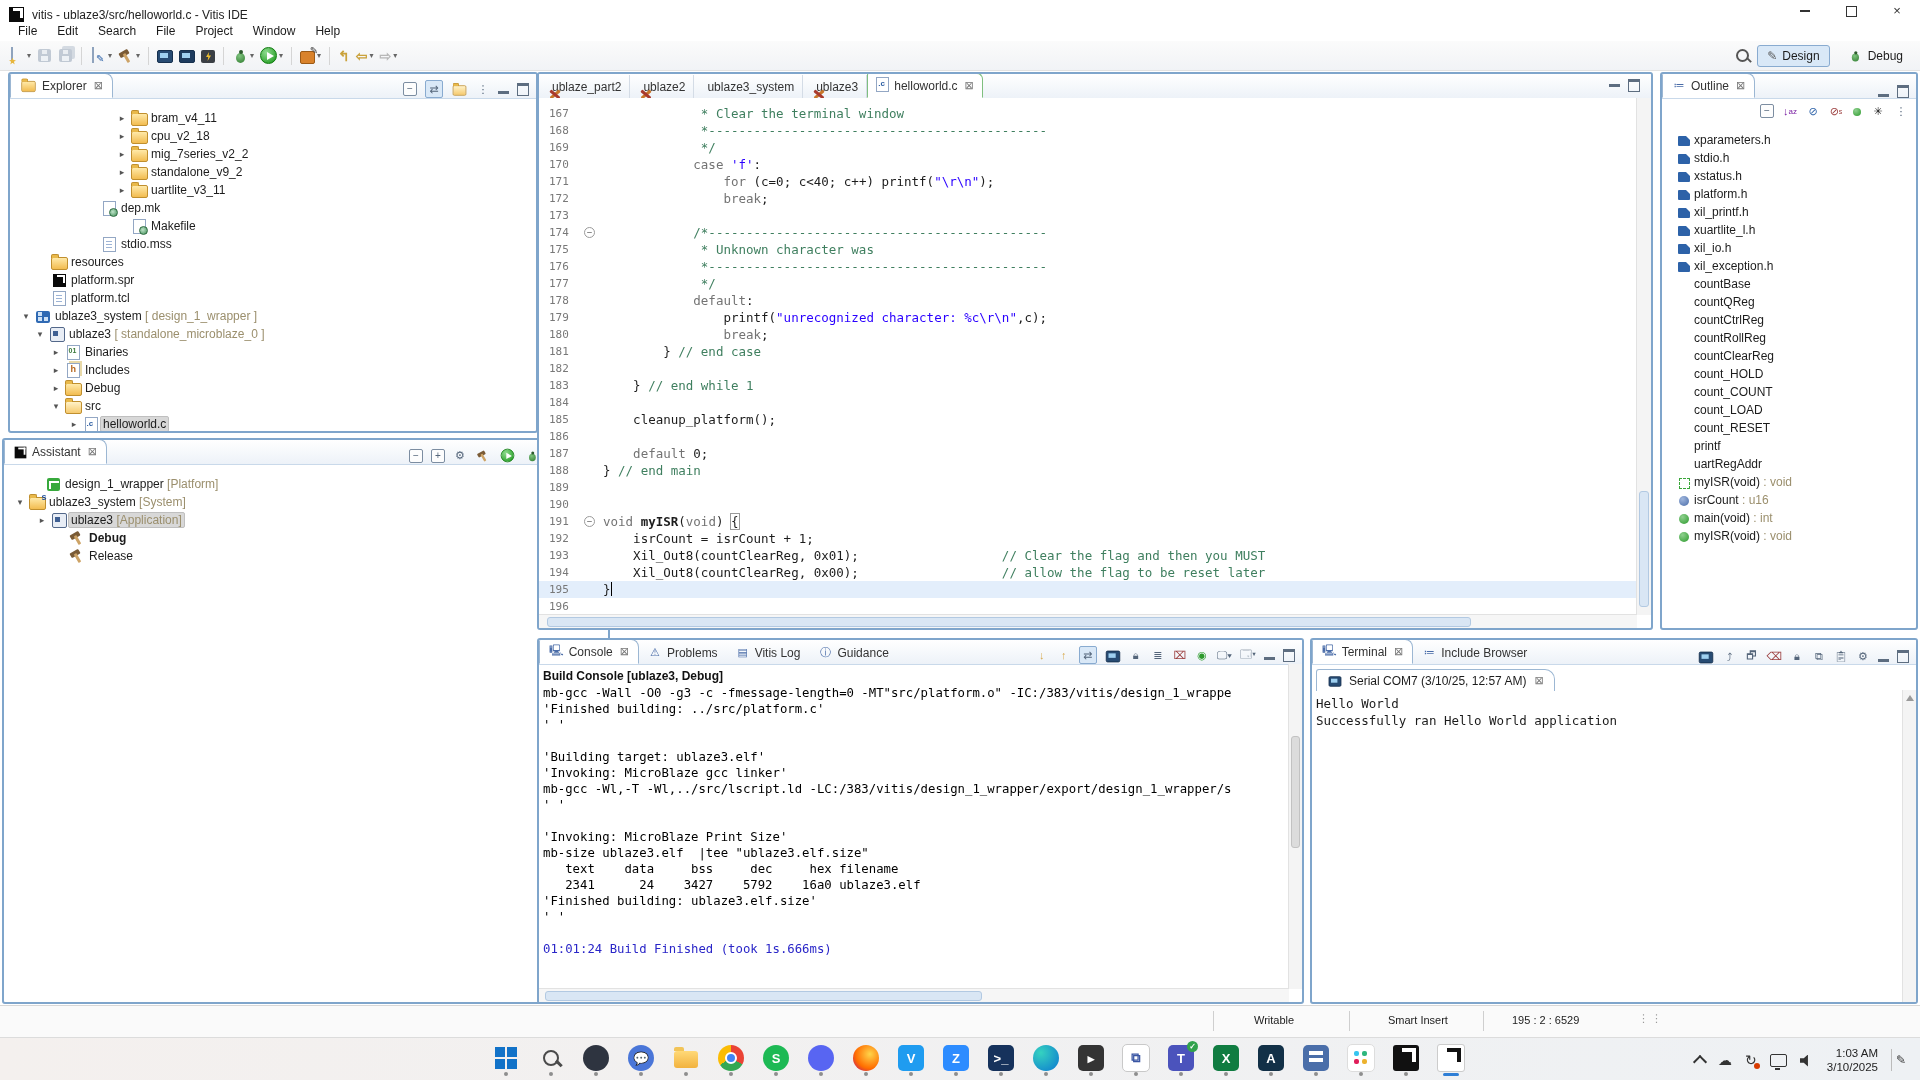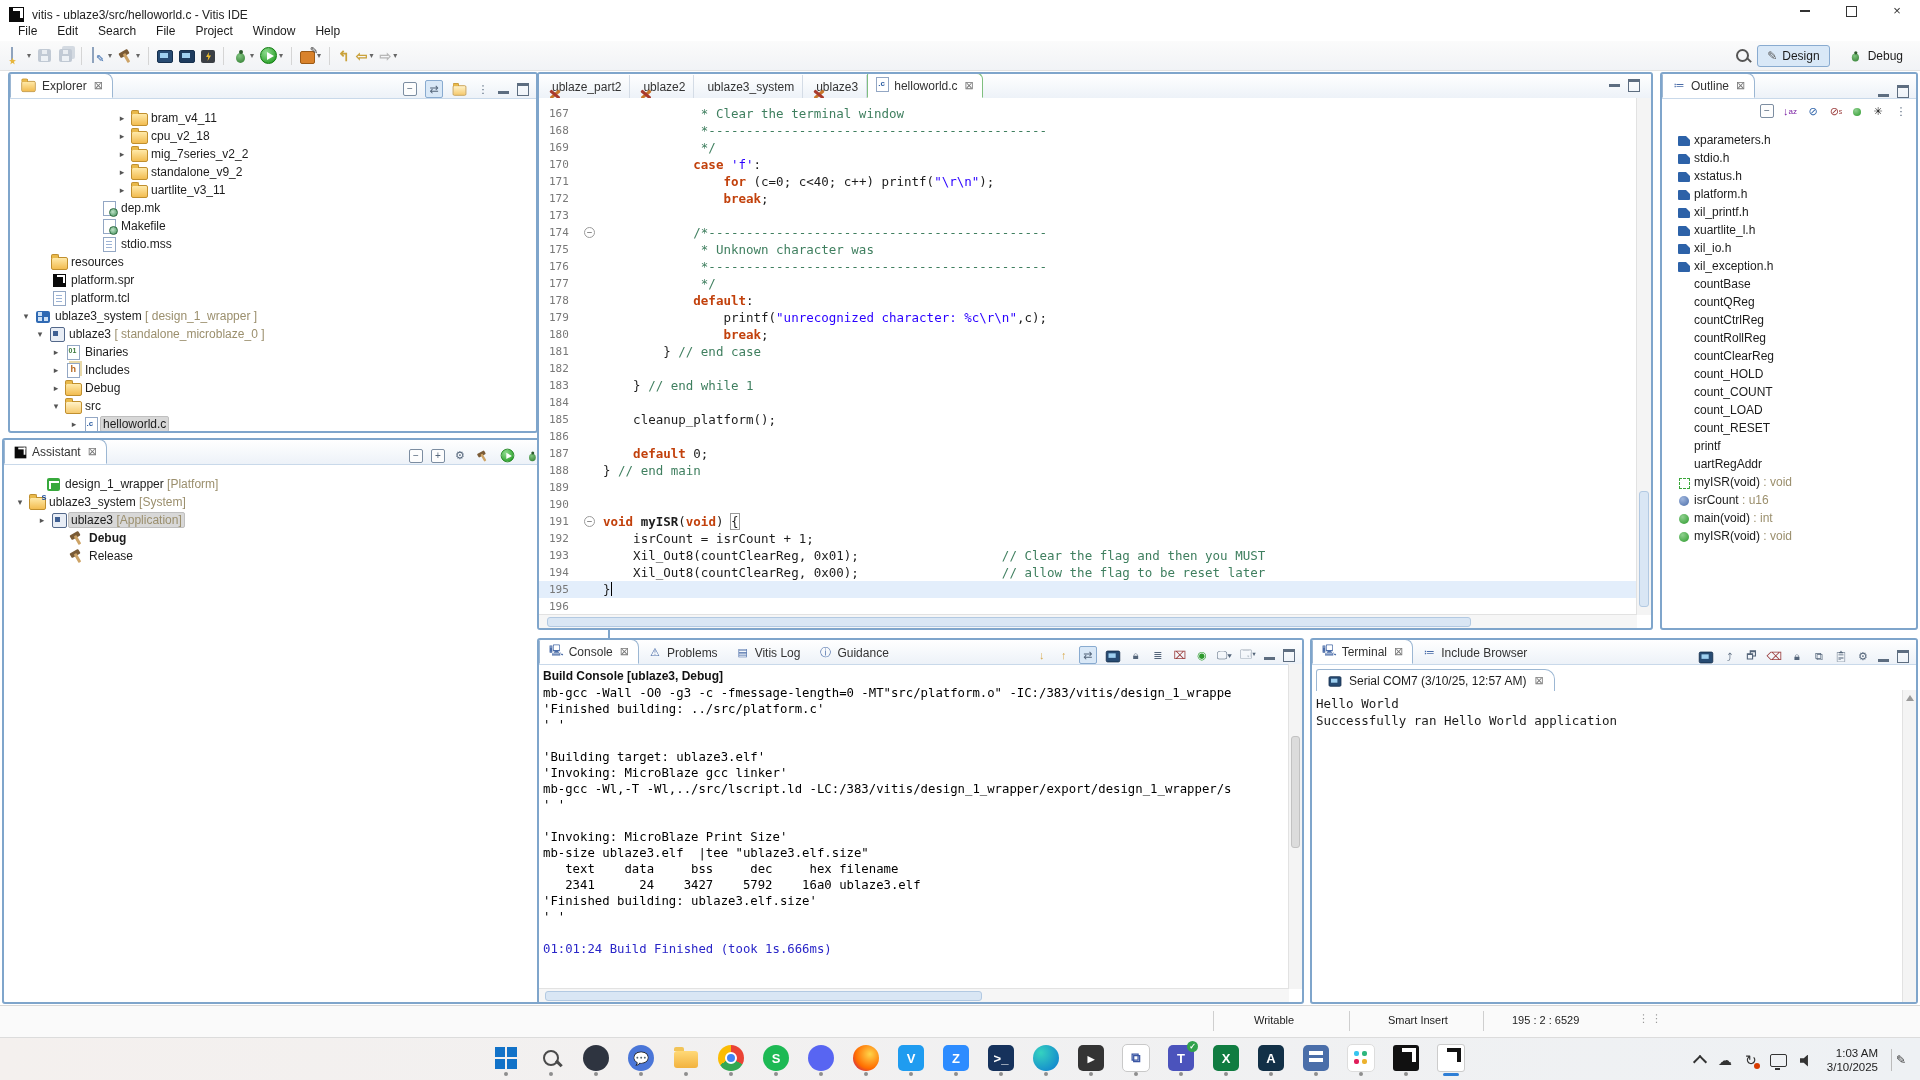--- a/index.html
+++ b/index.html
@@ -110,21 +110,21 @@
   .etabbar{height:24px;display:flex;align-items:flex-end;background:linear-gradient(#ffffff,#edf2f8);border-bottom:1px solid #c9d9ea}
   .etab{display:flex;align-items:center;gap:5px;padding:0 8px;height:23px;color:#333;border-right:1px solid #d4dce6;white-space:nowrap}
   .etab.active{background:#fff;border:1px solid #7fbf7f;border-bottom:1px solid #fff;border-radius:2px 6px 0 0}
   #codearea{position:absolute;left:0;top:24px;right:14px;bottom:13px;overflow:hidden;padding-top:7px;background:#fff}
   .cl{display:flex;height:17px;line-height:17px;font-family:"DejaVu Sans Mono",monospace;font-size:12.5px;white-space:pre}
   .cl .num{width:34px;flex:none;color:#787878;font-size:11px;padding-left:10px;font-family:"DejaVu Sans Mono",monospace}
   .cl .fold{width:14px;flex:none;position:relative}
   .foldm{position:absolute;left:1px;top:3px;width:9px;height:9px;border:1px solid #9a9a9a;border-radius:50%;background:#fff;color:#666;font-size:9px;line-height:8px;text-align:center}
   .cl .ct{padding-left:6px}
   .cl.cur{background:#e3eefb}
-  .kw{color:#c2410c;font-weight:bold}.cm{color:#3f7f5f}.st{color:#2a00ff}.fn{font-weight:bold}
+  .kw{color:#737373;font-weight:normal}.cm{color:#3f7f5f}.st{color:#2a00ff}.fn{font-weight:bold}
   .br{outline:1px solid #9a9a9a}
   .caret{display:inline-block;width:1.5px;height:14px;background:#000;vertical-align:-2px}
   #evsb{position:absolute;right:0;top:24px;width:14px;bottom:13px;background:#f4f4f4;border-left:1px solid #e2e2e2}
   #evsb .thumb{position:absolute;left:2px;right:2px;top:76%;height:22%;background:#d9e6f4;border:1px solid #b2c9e2;border-radius:3px}
   #ehsb{position:absolute;left:0;bottom:0;right:14px;height:13px;background:#f6f6f6;border-top:1px solid #e2e2e2}
   #ehsb .thumb{position:absolute;top:2px;left:8px;width:84%;height:8px;background:#d9e6f4;border:1px solid #b2c9e2;border-radius:3px}
   
   #outline{left:1660px;top:72px;width:258px;height:558px}
   #outtools{height:24px;display:flex;align-items:center;justify-content:flex-end;gap:9px;padding-right:8px;background:#fff}
   .orow{height:18px;display:flex;align-items:center;white-space:pre;padding-left:12px}
@@ -302,21 +302,21 @@
       <span class="wmax"></span>
     </div>
   </div>
   <div class="tree" id="explorer-tree">
       <div class="trow" style="padding-left: 104px;"><span class="chev">▸</span><span class="ticon"><span class="ic ic-folder"></span></span><span class="tlabel">bram_v4_11</span></div>
       <div class="trow" style="padding-left: 104px;"><span class="chev">▸</span><span class="ticon"><span class="ic ic-folder"></span></span><span class="tlabel">cpu_v2_18</span></div>
       <div class="trow" style="padding-left: 104px;"><span class="chev">▸</span><span class="ticon"><span class="ic ic-folder"></span></span><span class="tlabel">mig_7series_v2_2</span></div>
       <div class="trow" style="padding-left: 104px;"><span class="chev">▸</span><span class="ticon"><span class="ic ic-folder"></span></span><span class="tlabel">standalone_v9_2</span></div>
       <div class="trow" style="padding-left: 104px;"><span class="chev">▸</span><span class="ticon"><span class="ic ic-folder"></span></span><span class="tlabel">uartlite_v3_11</span></div>
       <div class="trow" style="padding-left: 74px;"><span class="chev"></span><span class="ticon"><span class="ic ic-mkfile"></span></span><span class="tlabel">dep.mk</span></div>
-      <div class="trow" style="padding-left: 74px;"><span class="chev"></span><span class="ticon"><span class="ic ic-mkfile"></span></span><span class="tlabel">Makefile</span></div>
+      <div class="trow" style="padding-left: 74px; margin-left: 30px;"><span class="chev"></span><span class="ticon"><span class="ic ic-mkfile"></span></span><span class="tlabel">Makefile</span></div>
       <div class="trow" style="padding-left: 74px;"><span class="chev"></span><span class="ticon"><span class="ic ic-textfile"></span></span><span class="tlabel">stdio.mss</span></div>
       <div class="trow" style="padding-left: 24px;"><span class="chev"></span><span class="ticon"><span class="ic ic-folder"></span></span><span class="tlabel">resources</span></div>
       <div class="trow" style="padding-left: 24px;"><span class="chev"></span><span class="ticon"><span class="ic ic-amd"></span></span><span class="tlabel">platform.spr</span></div>
       <div class="trow" style="padding-left: 24px;"><span class="chev"></span><span class="ticon"><span class="ic ic-textfile"></span></span><span class="tlabel">platform.tcl</span></div>
       <div class="trow" style="padding-left: 8px;"><span class="chev">▾</span><span class="ticon"><span class="ic ic-sysproj"></span></span><span class="tlabel">ublaze3_system<span class="tsuffix"> [ design_1_wrapper ]</span></span></div>
       <div class="trow" style="padding-left: 22px;"><span class="chev">▾</span><span class="ticon"><span class="ic ic-appproj"></span></span><span class="tlabel">ublaze3<span class="tsuffix"> [ standalone_microblaze_0 ]</span></span></div>
       <div class="trow" style="padding-left: 38px;"><span class="chev">▸</span><span class="ticon"><span class="ic ic-bin"></span></span><span class="tlabel">Binaries</span></div>
       <div class="trow" style="padding-left: 38px;"><span class="chev">▸</span><span class="ticon"><span class="ic ic-inc"></span></span><span class="tlabel">Includes</span></div>
       <div class="trow" style="padding-left: 38px;"><span class="chev">▸</span><span class="ticon"><span class="ic ic-folder"></span></span><span class="tlabel">Debug</span></div>
       <div class="trow" style="padding-left: 38px;"><span class="chev">▾</span><span class="ticon"><span class="ic ic-folderopen"></span></span><span class="tlabel">src</span></div>

